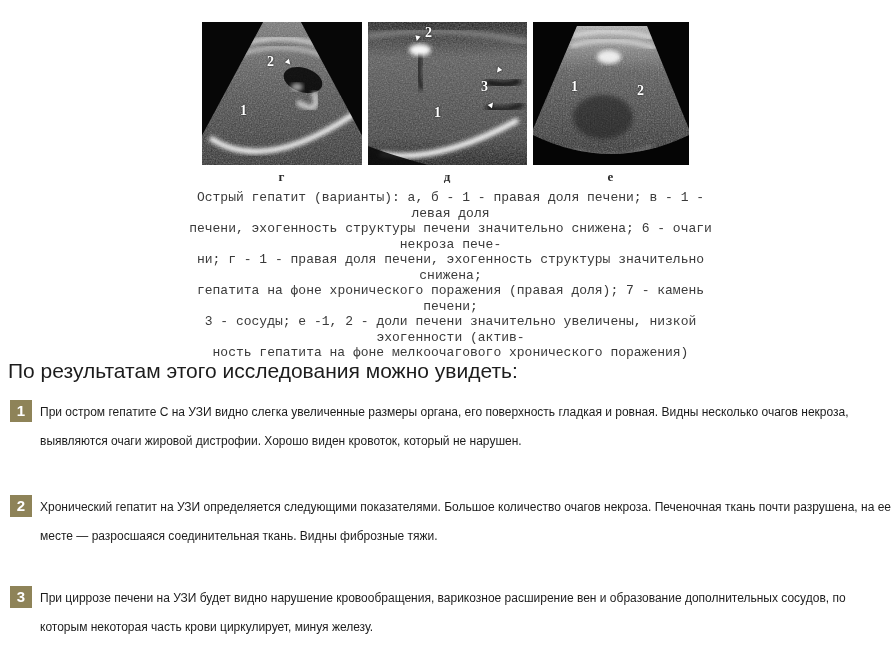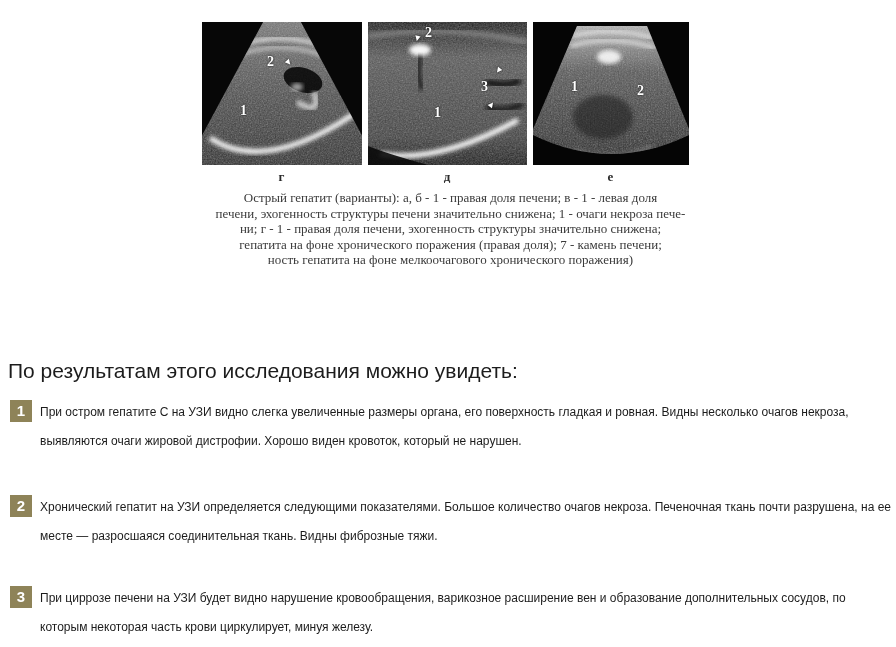--- a/index.html
+++ b/index.html
@@ -20,21 +20,21 @@
   .ann{
     position:absolute;color:#fff;font-weight:bold;font-size:14px;
     font-family:"Liberation Serif",serif;text-shadow:0 0 2px #000;line-height:1;
   }
   .ann-arrow{
     position:absolute;color:#fff;font-size:9px;line-height:1;
     text-shadow:0 0 2px #000;
   }
   .fig-caption{
     position:absolute;left:178px;top:190px;width:545px;
-    font-family:Liberation Serif, serif;font-size:13px;line-height:15.5px;
+    font-family:Liberation Mono, monospace;font-size:13px;line-height:15.5px;
     color:#3a3a3a;text-align:center;
   }
   
   .intro{
     position:absolute;left:8px;top:338px;width:860px;
     font-size:21px;line-height:24px;color:#1c1c1c;
   }
   .num-list{position:absolute;left:0;top:0;width:896px;}
   .num-item{position:absolute;left:10px;width:880px;}
   .num-item .badge{
@@ -165,23 +165,24 @@
       </svg>
       <span class="ann" style="left:38px;top:58px;">1</span>
       <span class="ann" style="left:104px;top:62px;">2</span>
       <figcaption class="us-label">е</figcaption>
     </figure>
 
   </div>
 
   <div class="fig-caption">
     <div>Острый гепатит (варианты): а, б - 1 - правая доля печени; в - 1 -  левая доля</div>
-    <div>печени, эхогенность структуры печени значительно снижена;  1 - очаги некроза пече-</div>
+    <div>печени, эхогенность структуры печени значительно снижена;  6 - очаги некроза пече-</div>
     <div>ни; г - 1 - правая доля печени,  эхогенность структуры значительно снижена;</div>
     <div>гепатита на фоне хронического поражения (правая доля); 7 - камень печени;</div>
+    <div>3 - сосуды; е -1, 2 - доли печени значительно увеличены, низкой эхогенности (актив-</div>
     <div>ность гепатита на фоне мелкоочагового хронического поражения)</div>
   </div>
 
 </div>
 
 <p class="intro">По результатам этого исследования можно увидеть:</p>
 
 <div class="num-list">
 
   <div class="num-item item-1">

